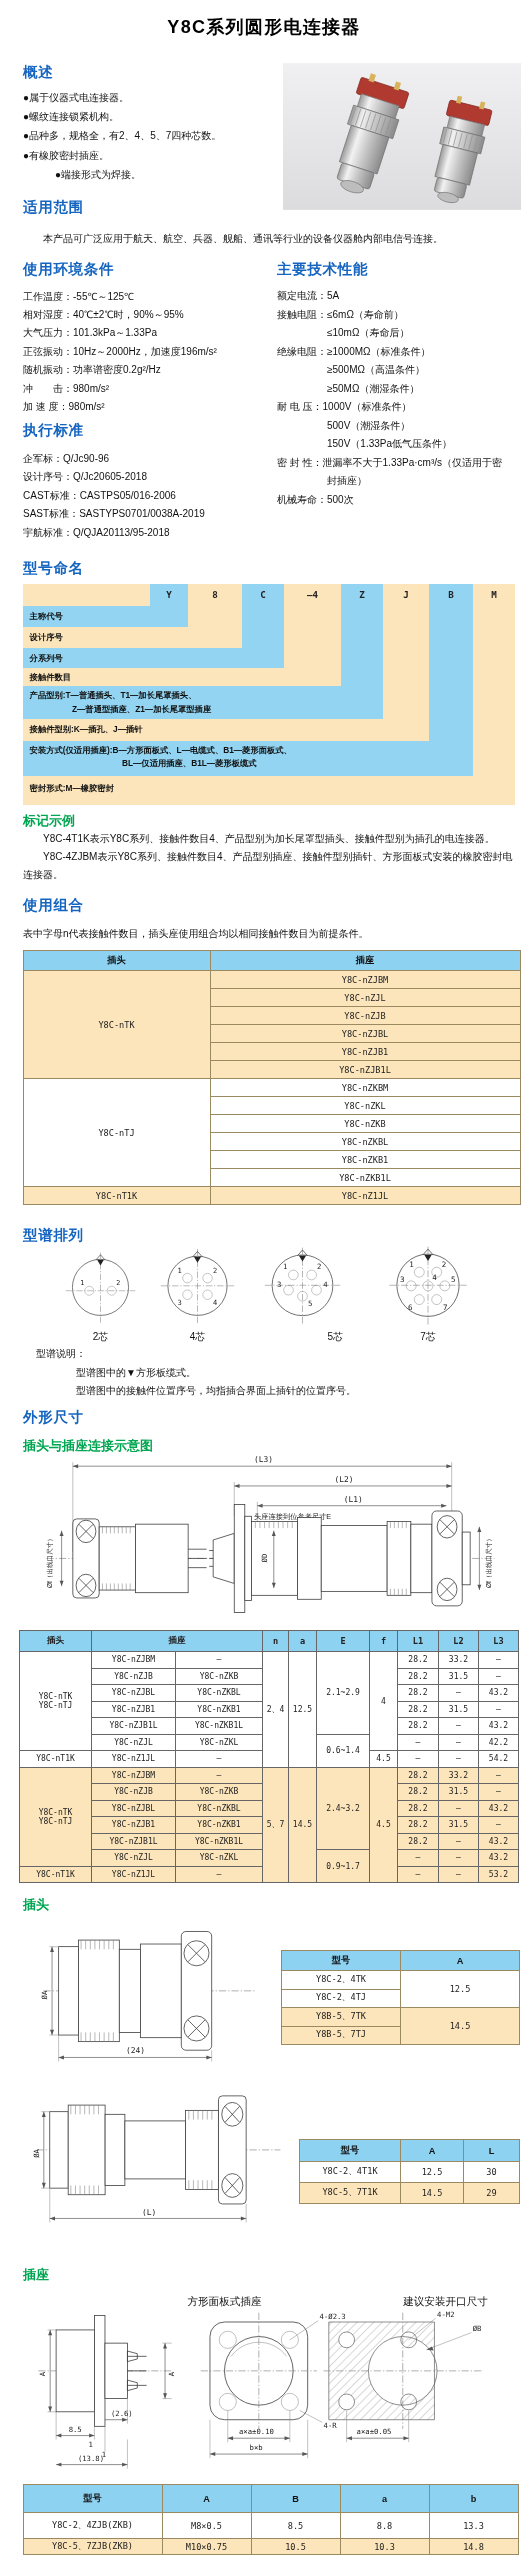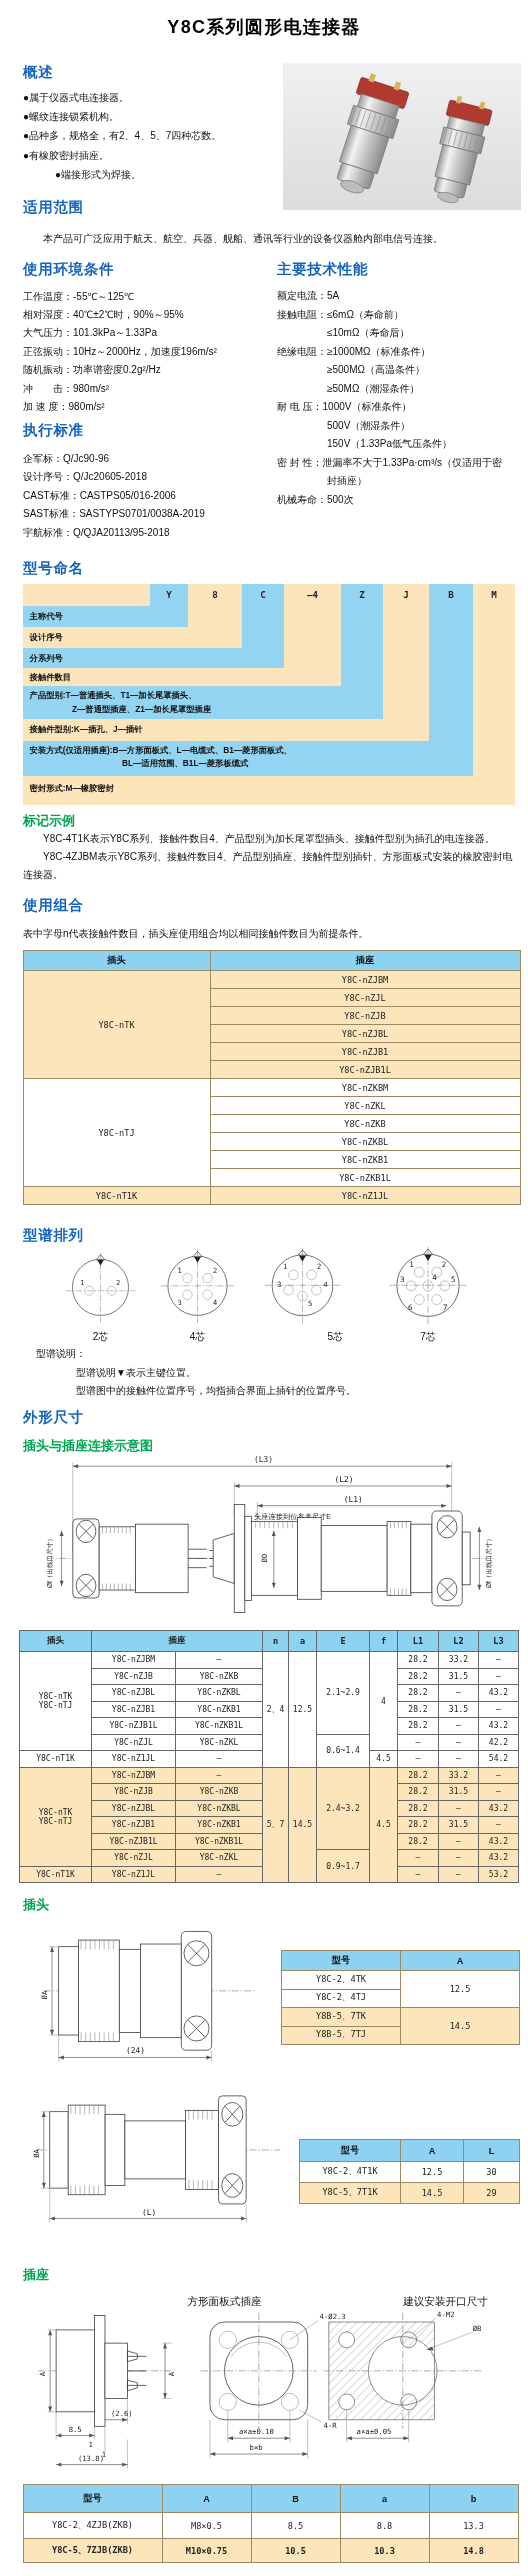--- a/index.html
+++ b/index.html
@@ -168,21 +168,21 @@
     <div class="ncode" style="left:450px;top:5.3px;width:42px;text-align:center;">M</div>
 
     <div class="nlab" style="left:6.6px;top:27px;">主称代号</div>
     <div class="nlab" style="left:6.6px;top:48px;">设计序号</div>
     <div class="nlab" style="left:6.6px;top:69px;">分系列号</div>
     <div class="nlab" style="left:6.6px;top:88px;">接触件数目</div>
     <div class="nlab" style="left:6.6px;top:106px;">产品型别:T—普通插头、T1—加长尾罩插头、</div>
     <div class="nlab" style="left:49px;top:120px;">Z—普通型插座、Z1—加长尾罩型插座</div>
     <div class="nlab" style="left:6.6px;top:140px;">接触件型别:K—插孔、J—插针</div>
     <div class="nlab" style="left:6.6px;top:161px;">安装方式(仅适用插座):B—方形面板式、L—电缆式、B1—菱形面板式、</div>
-    <div class="nlab" style="left:99px;top:174px;">BL—适用范围、B1L—菱形板缆式</div>
+    <div class="nlab" style="left:99px;top:174px;">BL—仅适用插座、B1L—菱形板缆式</div>
     <div class="nlab" style="left:6.6px;top:199px;">密封形式:M—橡胶密封</div>
   </div>
 
   <div class="abs h-green" style="top:812px;left:23px;">标记示例</div>
   <div class="abs" style="top:830px;left:23px;width:494px;">
     <p class="para" style="margin:0;">Y8C-4T1K表示Y8C系列、接触件数目4、产品型别为加长尾罩型插头、接触件型别为插孔的电连接器。</p>
     <p class="para" style="margin:0;">Y8C-4ZJBM表示Y8C系列、接触件数目4、产品型别插座、接触件型别插针、方形面板式安装的橡胶密封电连接器。</p>
   </div>
 
   <div class="abs h-blue" style="top:896px;left:23px;">使用组合</div>
@@ -306,21 +306,21 @@
     <text x="7" y="-8" font-size="12">4</text>
     <text x="37" y="-6" font-size="12">5</text>
     <text x="-32" y="40" font-size="12">6</text>
     <text x="24" y="40" font-size="12">7</text>
   </svg>
   <div class="abs body-t" style="top:1330px;left:64px;width:73px;text-align:center;">2芯</div>
   <div class="abs body-t" style="top:1330px;left:159px;width:77px;text-align:center;">4芯</div>
   <div class="abs body-t" style="top:1330px;left:262px;width:81px;text-align:right;">5芯</div>
   <div class="abs body-t" style="top:1330px;left:385px;width:86px;text-align:center;">7芯</div>
   <div class="abs body-t" style="top:1347px;left:36px;">型谱说明：</div>
-  <div class="abs body-t" style="top:1366px;left:76px;">型谱说明▼表示主键位置。</div>
+  <div class="abs body-t" style="top:1366px;left:76px;">型谱图中的▼方形板缆式。</div>
   <div class="abs body-t" style="top:1384px;left:76px;">型谱图中的接触件位置序号，均指插合界面上插针的位置序号。</div>
 
   <div class="abs h-blue" style="top:1408px;left:23px;">外形尺寸</div>
   <div class="abs h-green" style="top:1437px;left:23px;">插头与插座连接示意图</div>
 
   <svg class="abs" style="top:1453px;left:36px;" width="469" height="170" viewBox="0 0 710 258">
 
     <line class="thin" x1="55" y1="14" x2="55" y2="150"></line>
       <line class="thin" x1="630" y1="14" x2="630" y2="108"></line>
     <line class="thin" x1="300" y1="44" x2="300" y2="96"></line>
@@ -850,21 +850,21 @@
       <th class="mono-h">a</th>
       <th class="mono-h">b</th>
     </tr>
     <tr style="height:26.4px;">
       <td class="white">Y8C-2、4ZJB(ZKB)</td>
       <td class="white">M8×0.5</td>
       <td class="white">8.5</td>
       <td class="white">8.8</td>
       <td class="white">13.3</td>
     </tr>
-    <tr style="height:24px;font-weight:bold;">
+    <tr style="height:16px;">
       <td class="cream">Y8C-5、7ZJB(ZKB)</td>
       <td class="cream">M10×0.75</td>
       <td class="cream">10.5</td>
       <td class="cream">10.3</td>
       <td class="cream">14.8</td>
     </tr>
   </tbody>
     </table>
 
 </div>

